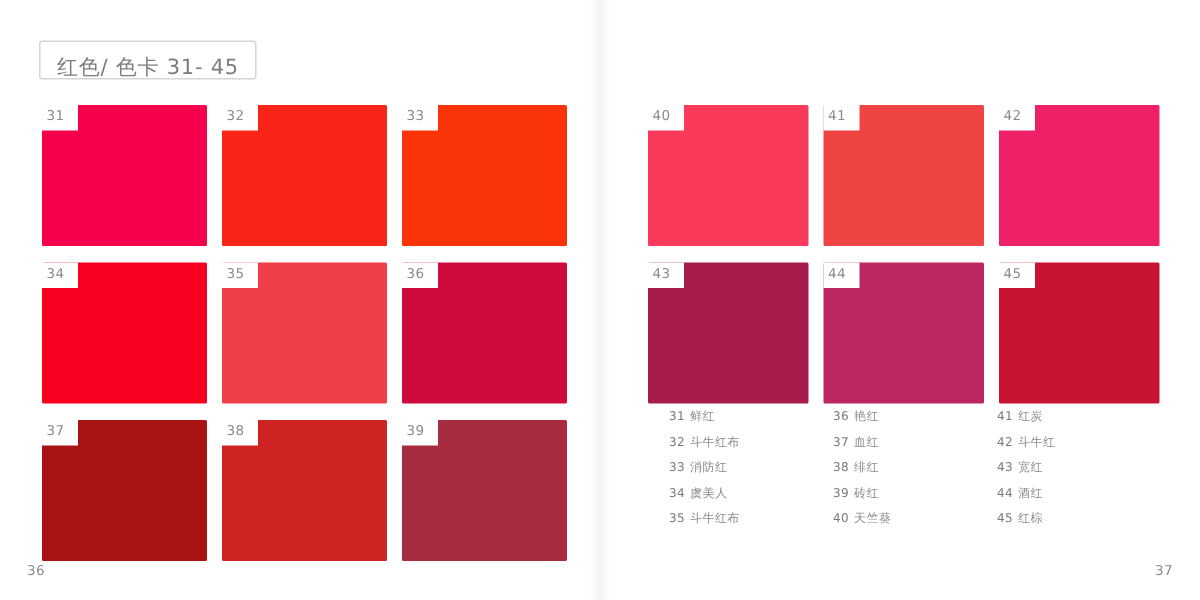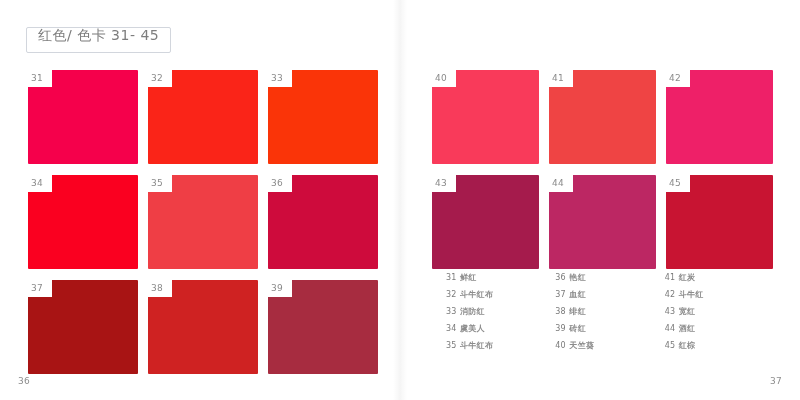--- a/index.html
+++ b/index.html
@@ -50,21 +50,21 @@
 
   
   .title-plate {
     position: absolute;
     left: 26px;
     top: 27px;
     height: 26px;
     box-sizing: border-box;
     padding: 0 11px;
     display: flex;
-    align-items: flex-start;
+    align-items: flex-end;
     border: 1px solid #d2d6dd;
     border-radius: 2px;
     background: #ffffff;
   }
   .title-text {
     font-size: 14px;
     line-height: 1;
     letter-spacing: 0.5px;
     color: #7d7d7d;
     white-space: nowrap;
@@ -146,21 +146,20 @@
     font-size: 8px;
     color: #7a7a7a;
     width: 14px;
     flex: 0 0 14px;
     letter-spacing: 0.2px;
   }
   .legend-name {
     font-size: 8px;
     color: #8c8c8c;
     letter-spacing: 0.3px;
-    font-weight: bold;
   }
 
   
   .folio {
     position: absolute;
     bottom: 14px;
     font-size: 9px;
     color: #8d8d8d;
     letter-spacing: 0.3px;
   }

